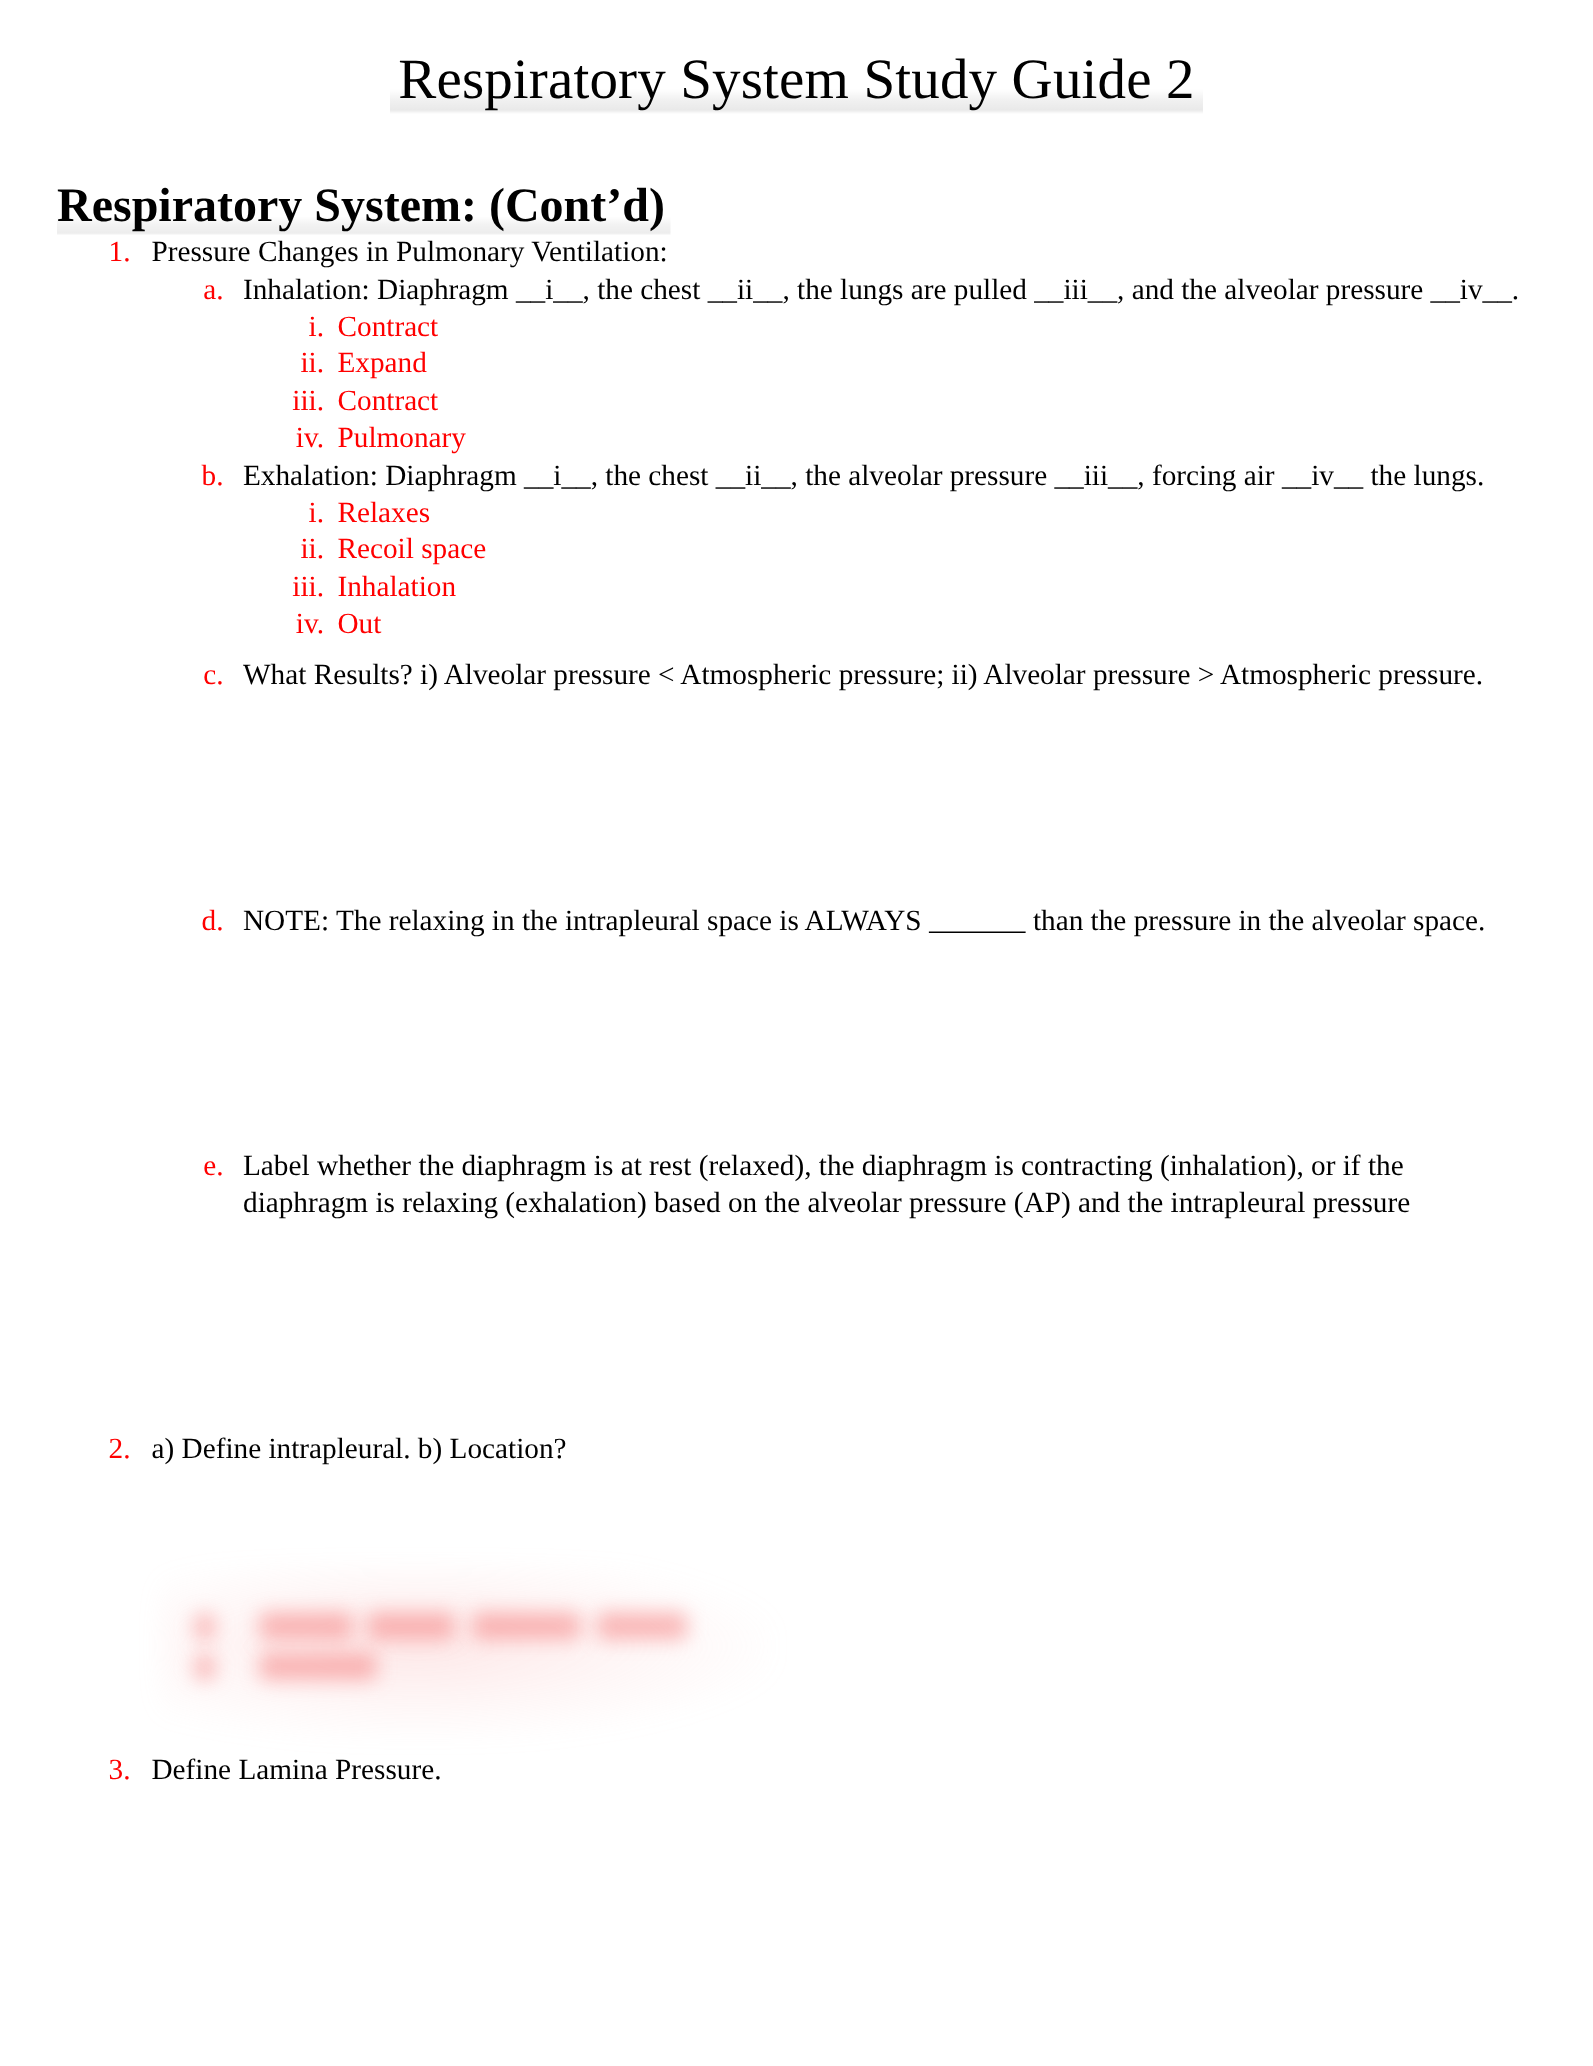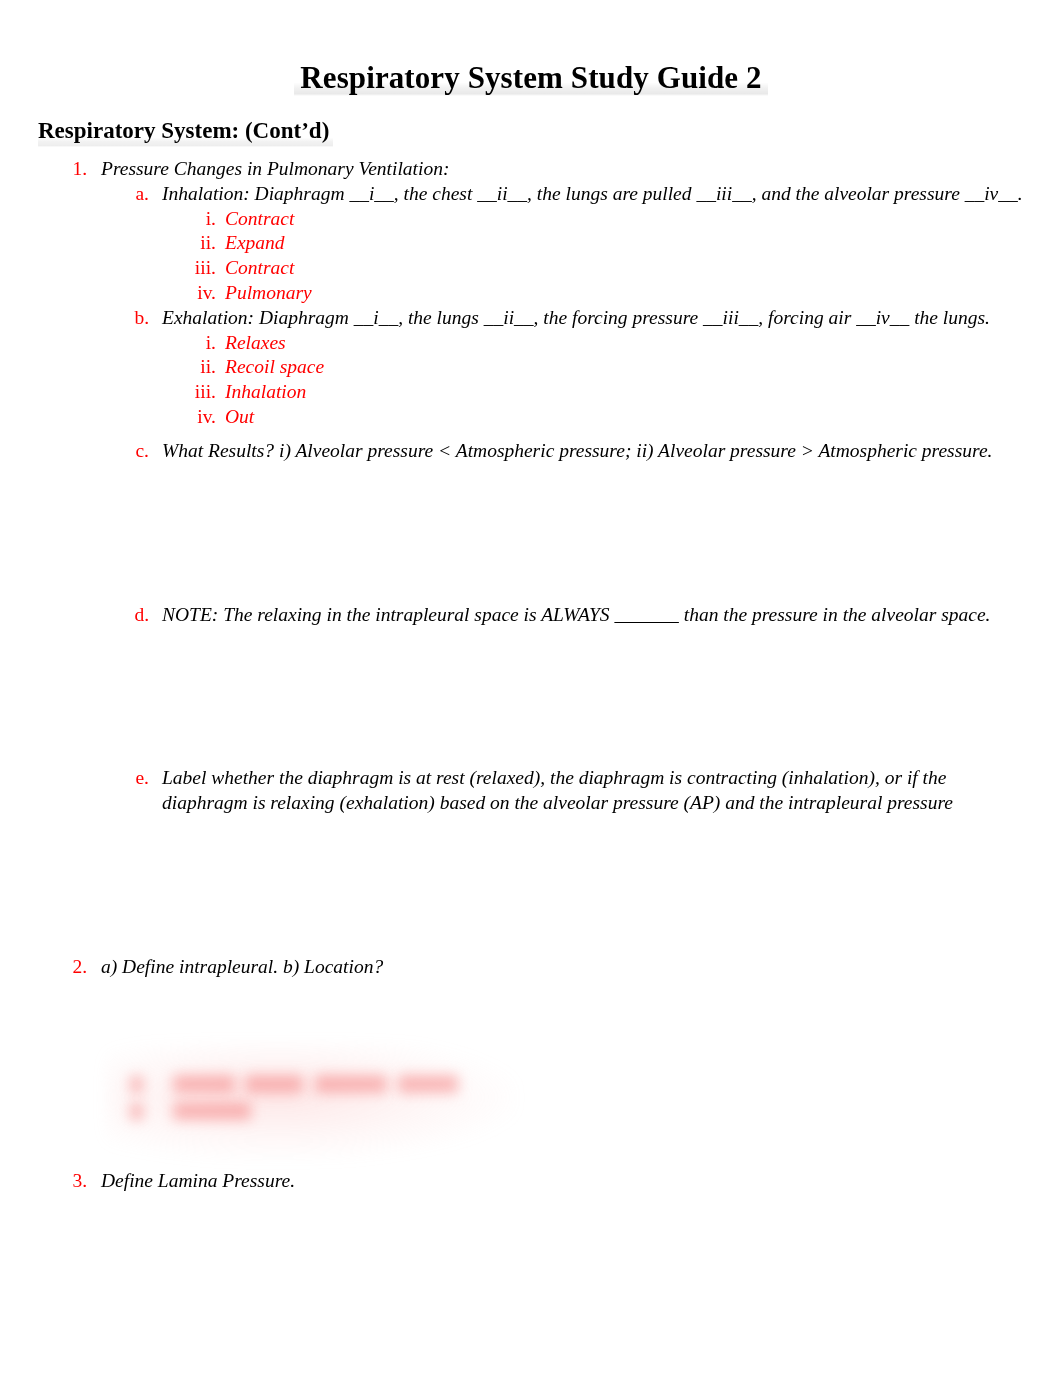--- a/index.html
+++ b/index.html
@@ -25,40 +25,39 @@
   .doc-title-wrap {
     position: absolute;
     left: 0;
     top: 32px;
     width: 1062px;
     text-align: center;
   }
   .doc-title {
     display: inline-block;
     position: relative;
-    font-size: 31px;
-    font-weight: bold;
+    font-size: 38px;
+    font-weight: normal;
     letter-spacing: 0.1px;
     line-height: 1.15;
     padding: 0 6px;
     background: linear-gradient(to bottom,
         rgba(255,255,255,0) 0%,
         rgba(255,255,255,0) 62%,
         rgba(0,0,0,0.055) 78%,
         rgba(0,0,0,0.085) 94%,
         rgba(255,255,255,0) 100%);
-    margin-top: 28px;
   }
 
   
   .section-heading {
     position: absolute;
     left: 38px;
     top: 117px;
-    font-size: 23px;
+    font-size: 32px;
     font-weight: bold;
     line-height: 1.2;
     padding: 0 4px 2px 0;
     background: linear-gradient(to bottom,
         rgba(255,255,255,0) 0%,
         rgba(255,255,255,0) 68%,
         rgba(0,0,0,0.05) 82%,
         rgba(0,0,0,0.07) 96%,
         rgba(255,255,255,0) 100%);
   }
@@ -77,21 +76,20 @@
   }
   .marker {
     position: absolute;
     text-align: right;
     color: #FF0000;
     font-size: 19.5px;
     line-height: 24.8px;
   }
   .body-text {
     display: block;
-    font-style: italic;
   }
 
   
   .lvl1 {
     margin-left: 101px;
     margin-right: 40px;
   }
   .lvl1 > .marker {
     left: -36px;
     width: 22px;
@@ -194,21 +192,21 @@
       <span class="marker">iii.</span>
       <span class="body-text">Contract</span>
     </div>
     <div class="li lvl3">
       <span class="marker">iv.</span>
       <span class="body-text">Pulmonary</span>
     </div>
 
     <div class="li lvl2">
       <span class="marker">b.</span>
-      <span class="body-text">Exhalation: Diaphragm __i__, the lungs __ii__, the forcing pressure __iii__, forcing air __iv__ the lungs.</span>
+      <span class="body-text">Exhalation: Diaphragm __i__, the chest __ii__, the alveolar pressure __iii__, forcing air __iv__ the lungs.</span>
     </div>
 
     <div class="li lvl3">
       <span class="marker">i.</span>
       <span class="body-text">Relaxes</span>
     </div>
     <div class="li lvl3">
       <span class="marker">ii.</span>
       <span class="body-text">Recoil space</span>
     </div>

